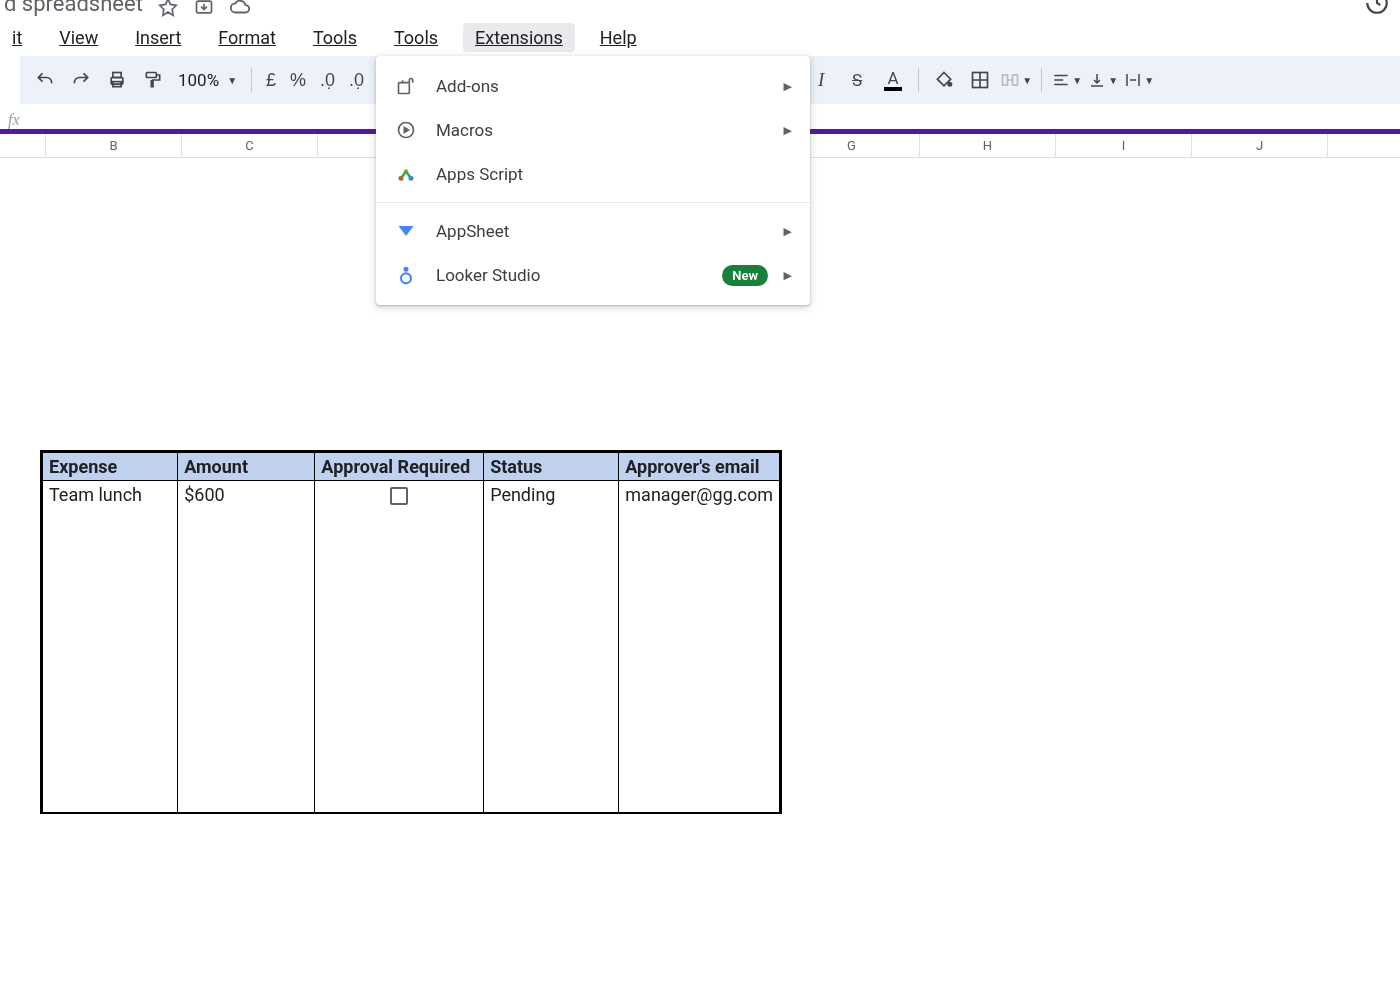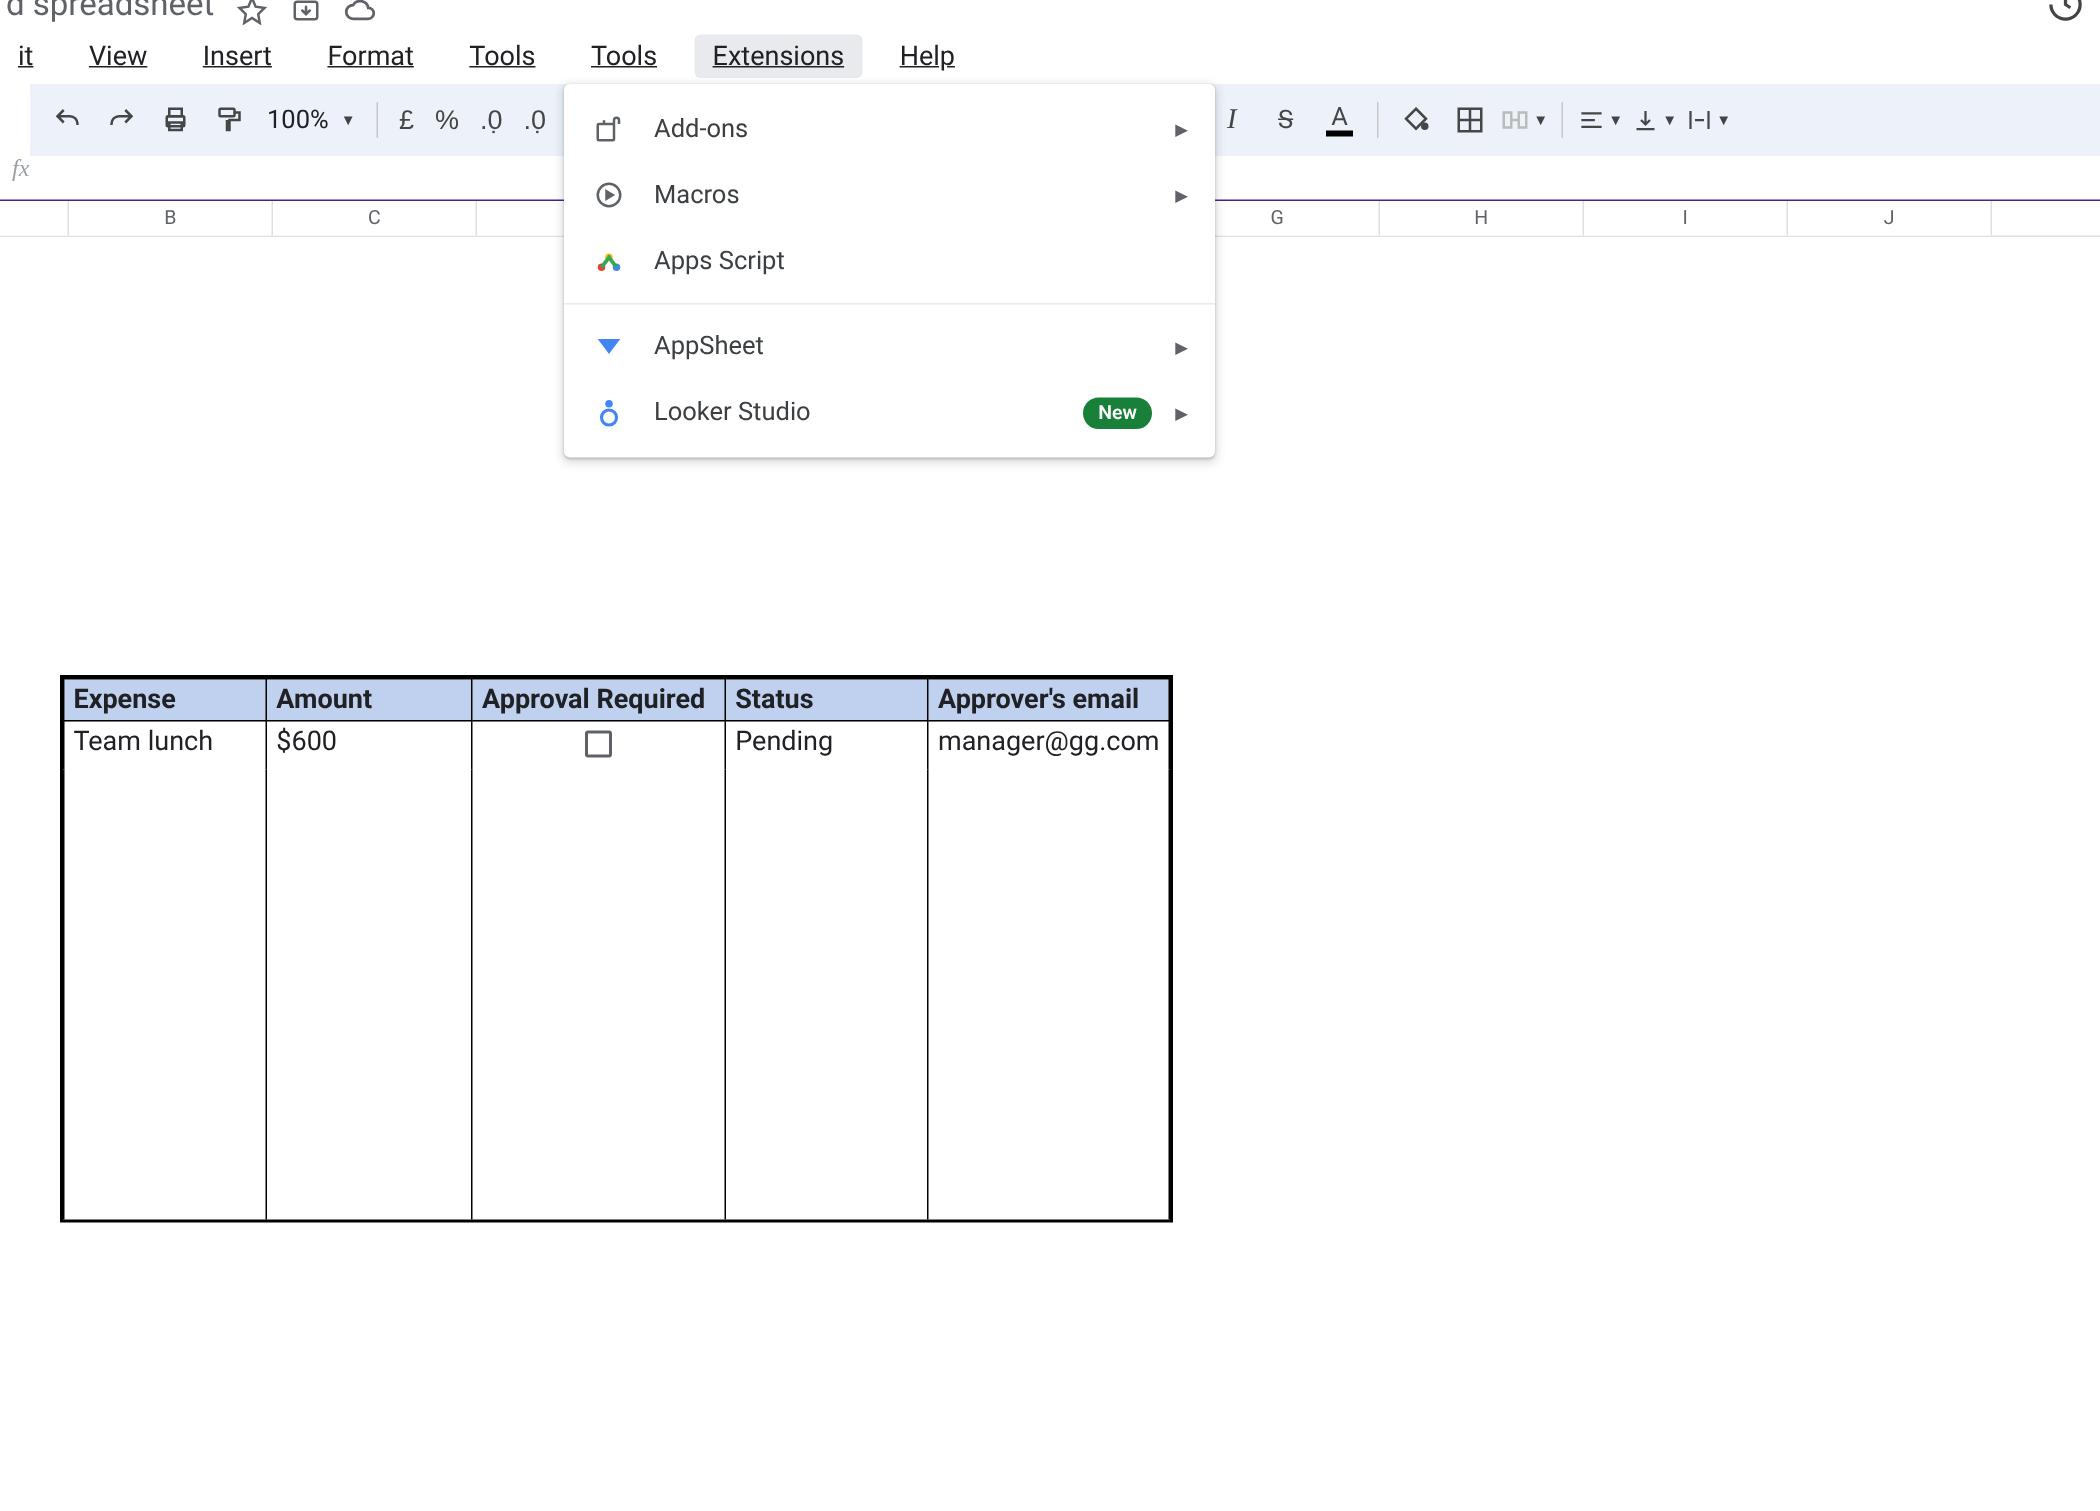--- a/index.html
+++ b/index.html
@@ -19,21 +19,21 @@
   
   .toolbar { height: 48px; background: #edf2fa; border-radius: 0; display: flex; align-items: center; padding: 0 8px; gap: 2px; margin-left: 20px; }
   .tool-btn { width: 34px; height: 34px; display:inline-flex; align-items:center; justify-content:center; color:#444746; border-radius:4px; }
   .tool-sep { width:1px; height:24px; background:#c7c7c7; margin:0 6px; }
   .zoom { font-size:17px; color:#202124; padding:0 6px; display:flex; align-items:center; gap:8px;}
   .dropdown-caret { font-size:10px; color:#444; }
   .tool-text { font-size:18px; color:#444746; padding:0 6px; font-family: Arial;}
   .text-color-underline { border-bottom:4px solid #000; width:18px; height:22px; display:flex; align-items:center; justify-content:center; font-size:17px;}
   
   
-  .formula-bar { height: 30px; display:flex; align-items:flex-start; border-bottom:1px solid #4c1d95; padding:0 8px; }
+  .formula-bar { height: 30px; display:flex; align-items:flex-end; border-bottom:5px solid #4c1d95; padding:0 8px; }
   .fx { font-style: italic; color:#9aa0a6; font-size:16px; font-family: serif;}
   
   
   .col-headers { display:flex; height:24px; border-bottom:1px solid #e0e0e0; }
   .row-head-corner { width:46px; border-right:1px solid #e0e0e0; background:#fff; }
   .col-head { border-right:1px solid #e0e0e0; text-align:center; font-size:13px; color:#5f6368; line-height:24px; background:#fff;}
   
   
   .ext-menu { position:absolute; top:56px; left:376px; width:434px; background:#fff; border-radius:4px; box-shadow: 0 2px 6px 2px rgba(60,64,67,.15), 0 1px 2px rgba(60,64,67,.3); padding:8px 0; z-index:100;}
   .ext-item { height:44px; display:flex; align-items:center; padding:0 18px; font-size:17px; color:#3c4043; cursor:pointer; position:relative;}

